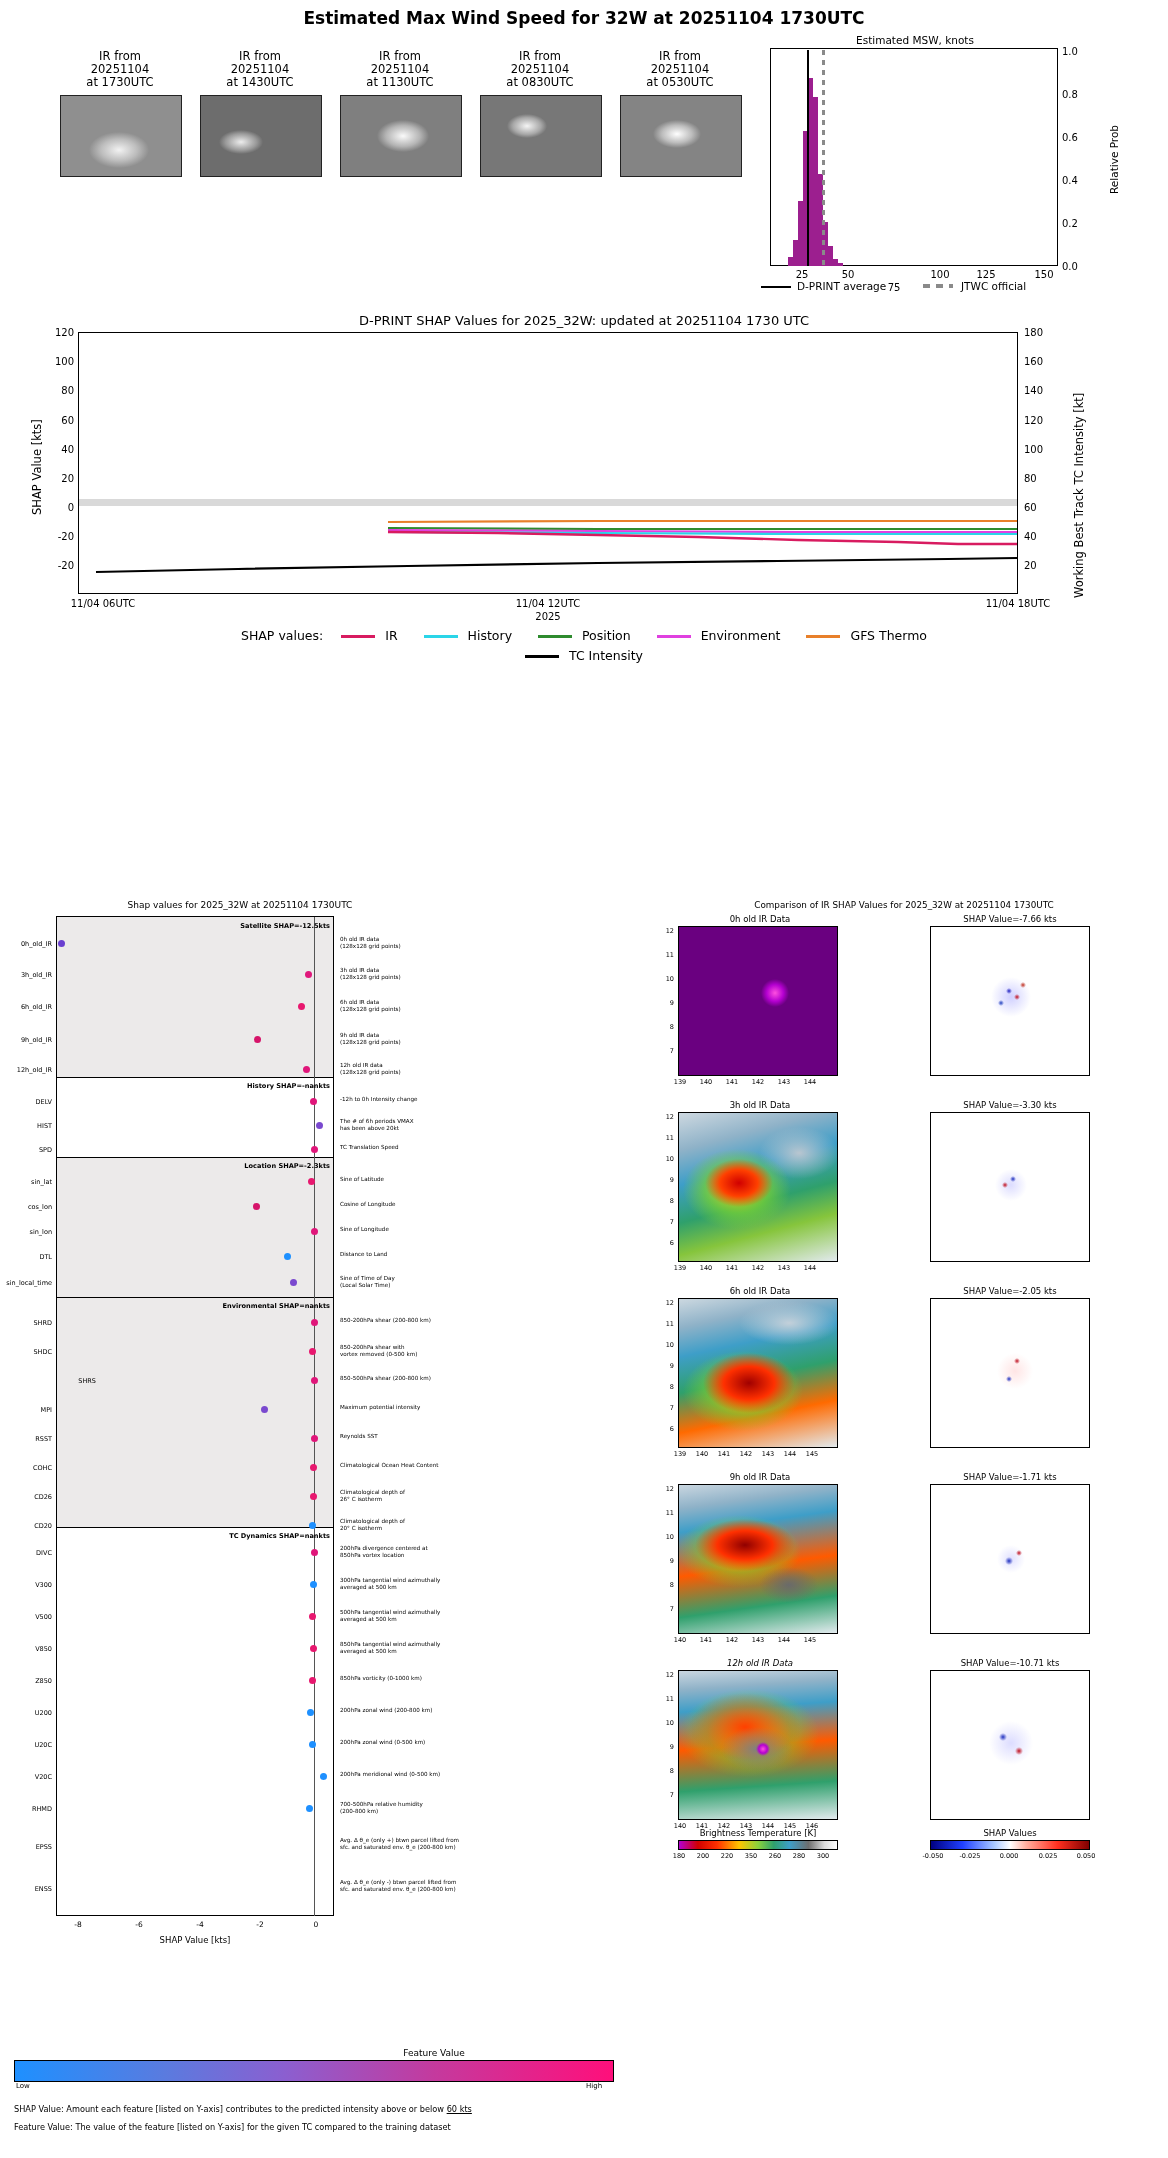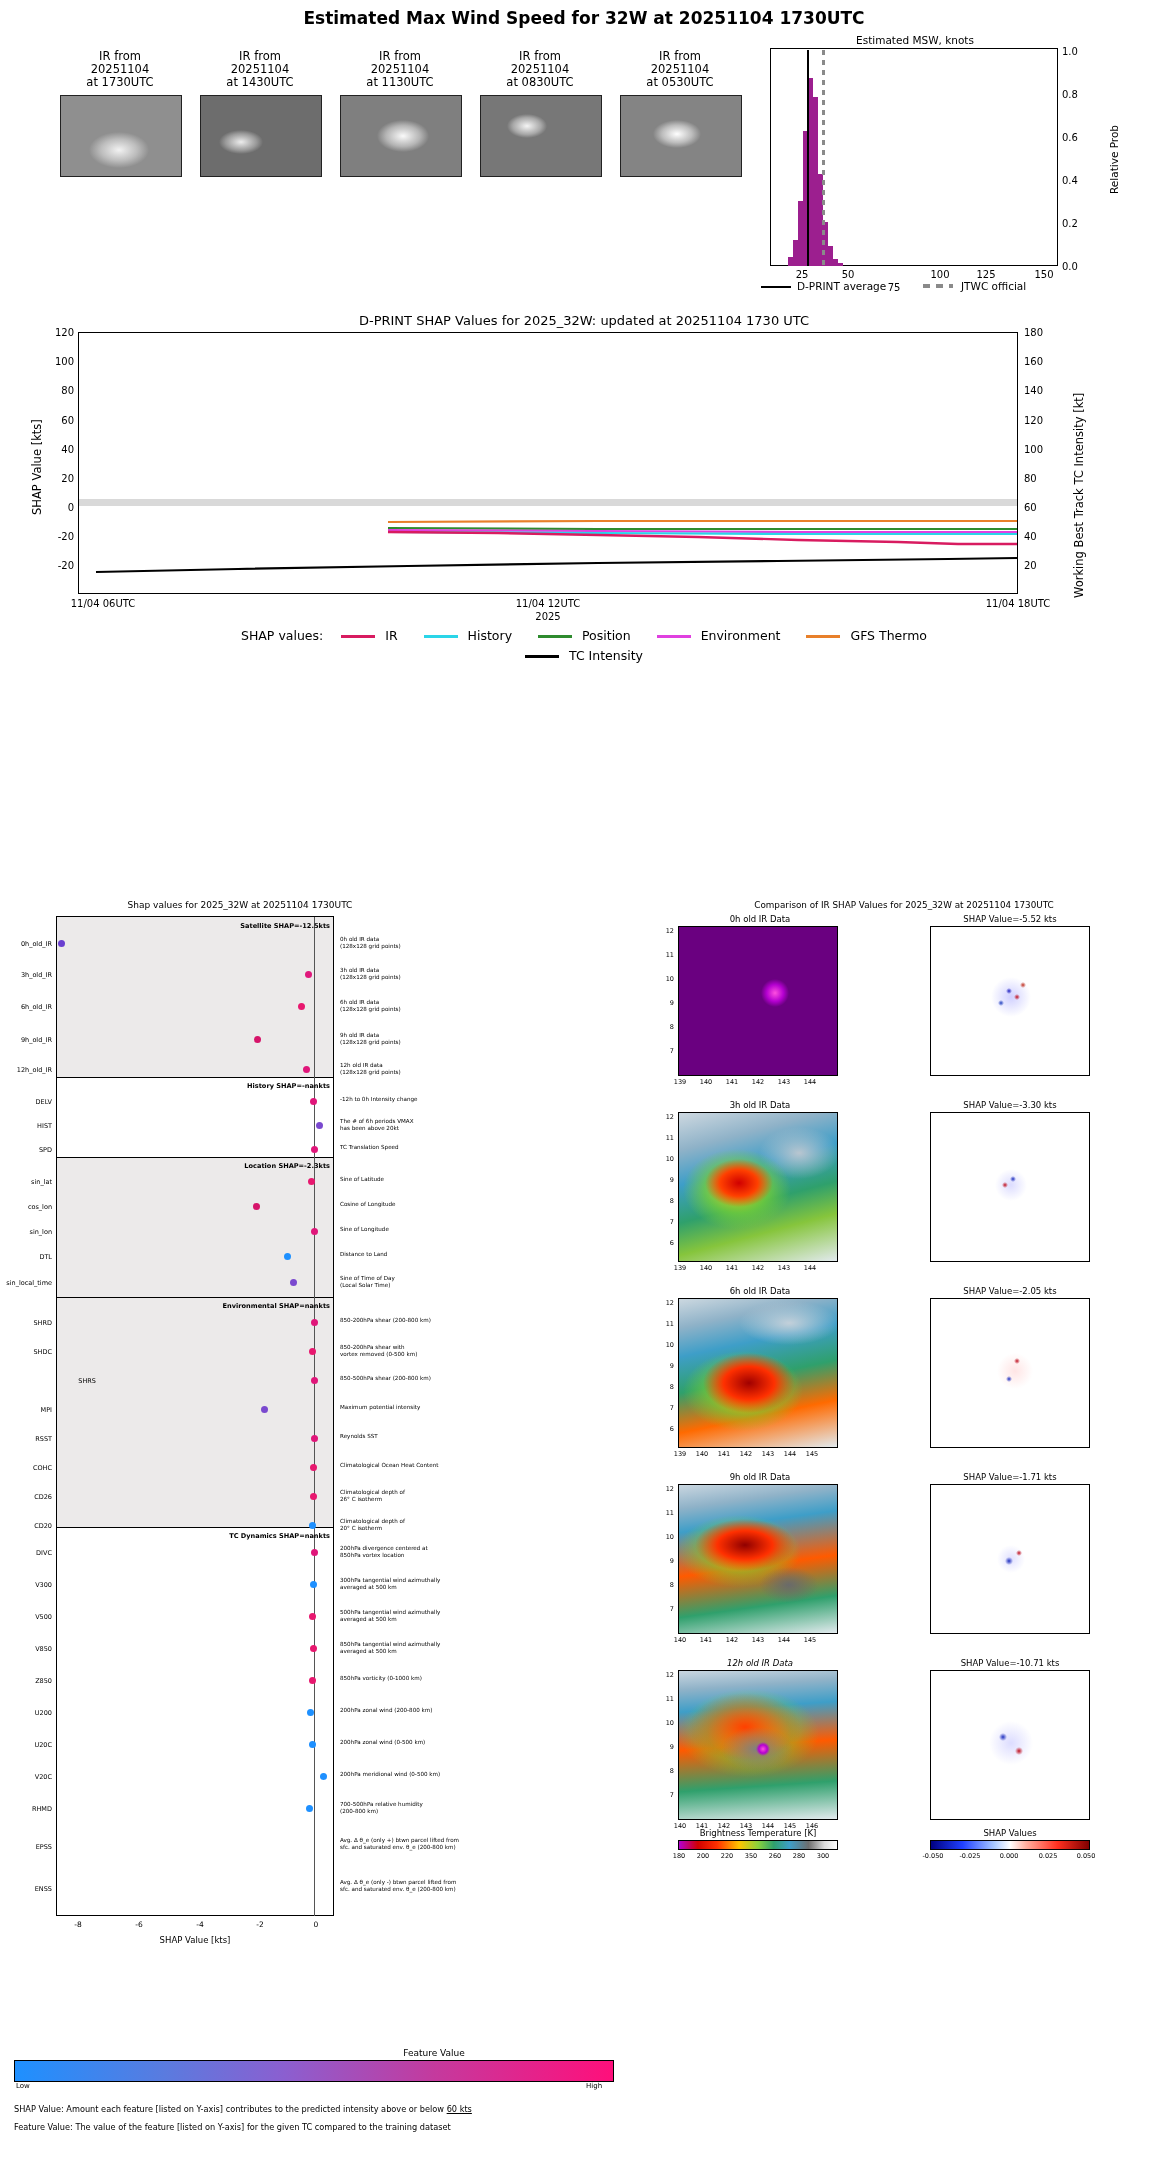--- a/index.html
+++ b/index.html
@@ -395,21 +395,21 @@
   <div class="sm-tick" style="left:82px;top:178px;width:20px;">141</div>
   <div class="sm-tick" style="left:108px;top:178px;width:20px;">142</div>
   <div class="sm-tick" style="left:134px;top:178px;width:20px;">143</div>
   <div class="sm-tick" style="left:160px;top:178px;width:20px;">144</div>
   <div class="sm-ytick" style="left:16px;top:27px;width:18px;">12</div>
   <div class="sm-ytick" style="left:16px;top:51px;width:18px;">11</div>
   <div class="sm-ytick" style="left:16px;top:75px;width:18px;">10</div>
   <div class="sm-ytick" style="left:16px;top:99px;width:18px;">9</div>
   <div class="sm-ytick" style="left:16px;top:123px;width:18px;">8</div>
   <div class="sm-ytick" style="left:16px;top:147px;width:18px;">7</div>
-  <div class="sm-title" style="left:280px;top:14px;width:180px;">SHAP Value=-5.52 kts</div>
+  <div class="sm-title" style="left:280px;top:14px;width:180px;">SHAP Value=-7.66 kts</div>
   <div class="frame" style="left:290px;top:26px;width:160px;height:150px;background:
      radial-gradient(circle 3px at 78px 64px,#2020c0 0%,rgba(255,255,255,0) 100%),
      radial-gradient(circle 3px at 86px 70px,#c01020 0%,rgba(255,255,255,0) 100%),
      radial-gradient(circle 3px at 70px 76px,#2040c0 0%,rgba(255,255,255,0) 100%),
      radial-gradient(circle 3px at 92px 58px,#c03020 0%,rgba(255,255,255,0) 100%),
      radial-gradient(circle 20px at 80px 70px,rgba(120,120,255,.35) 0%,rgba(255,255,255,0) 100%),
      #ffffff;"></div>
 
   <div class="sm-title" style="left:30px;top:200px;width:180px;">3h old IR Data</div>
   <div class="frame" style="left:38px;top:212px;width:160px;height:150px;background:

